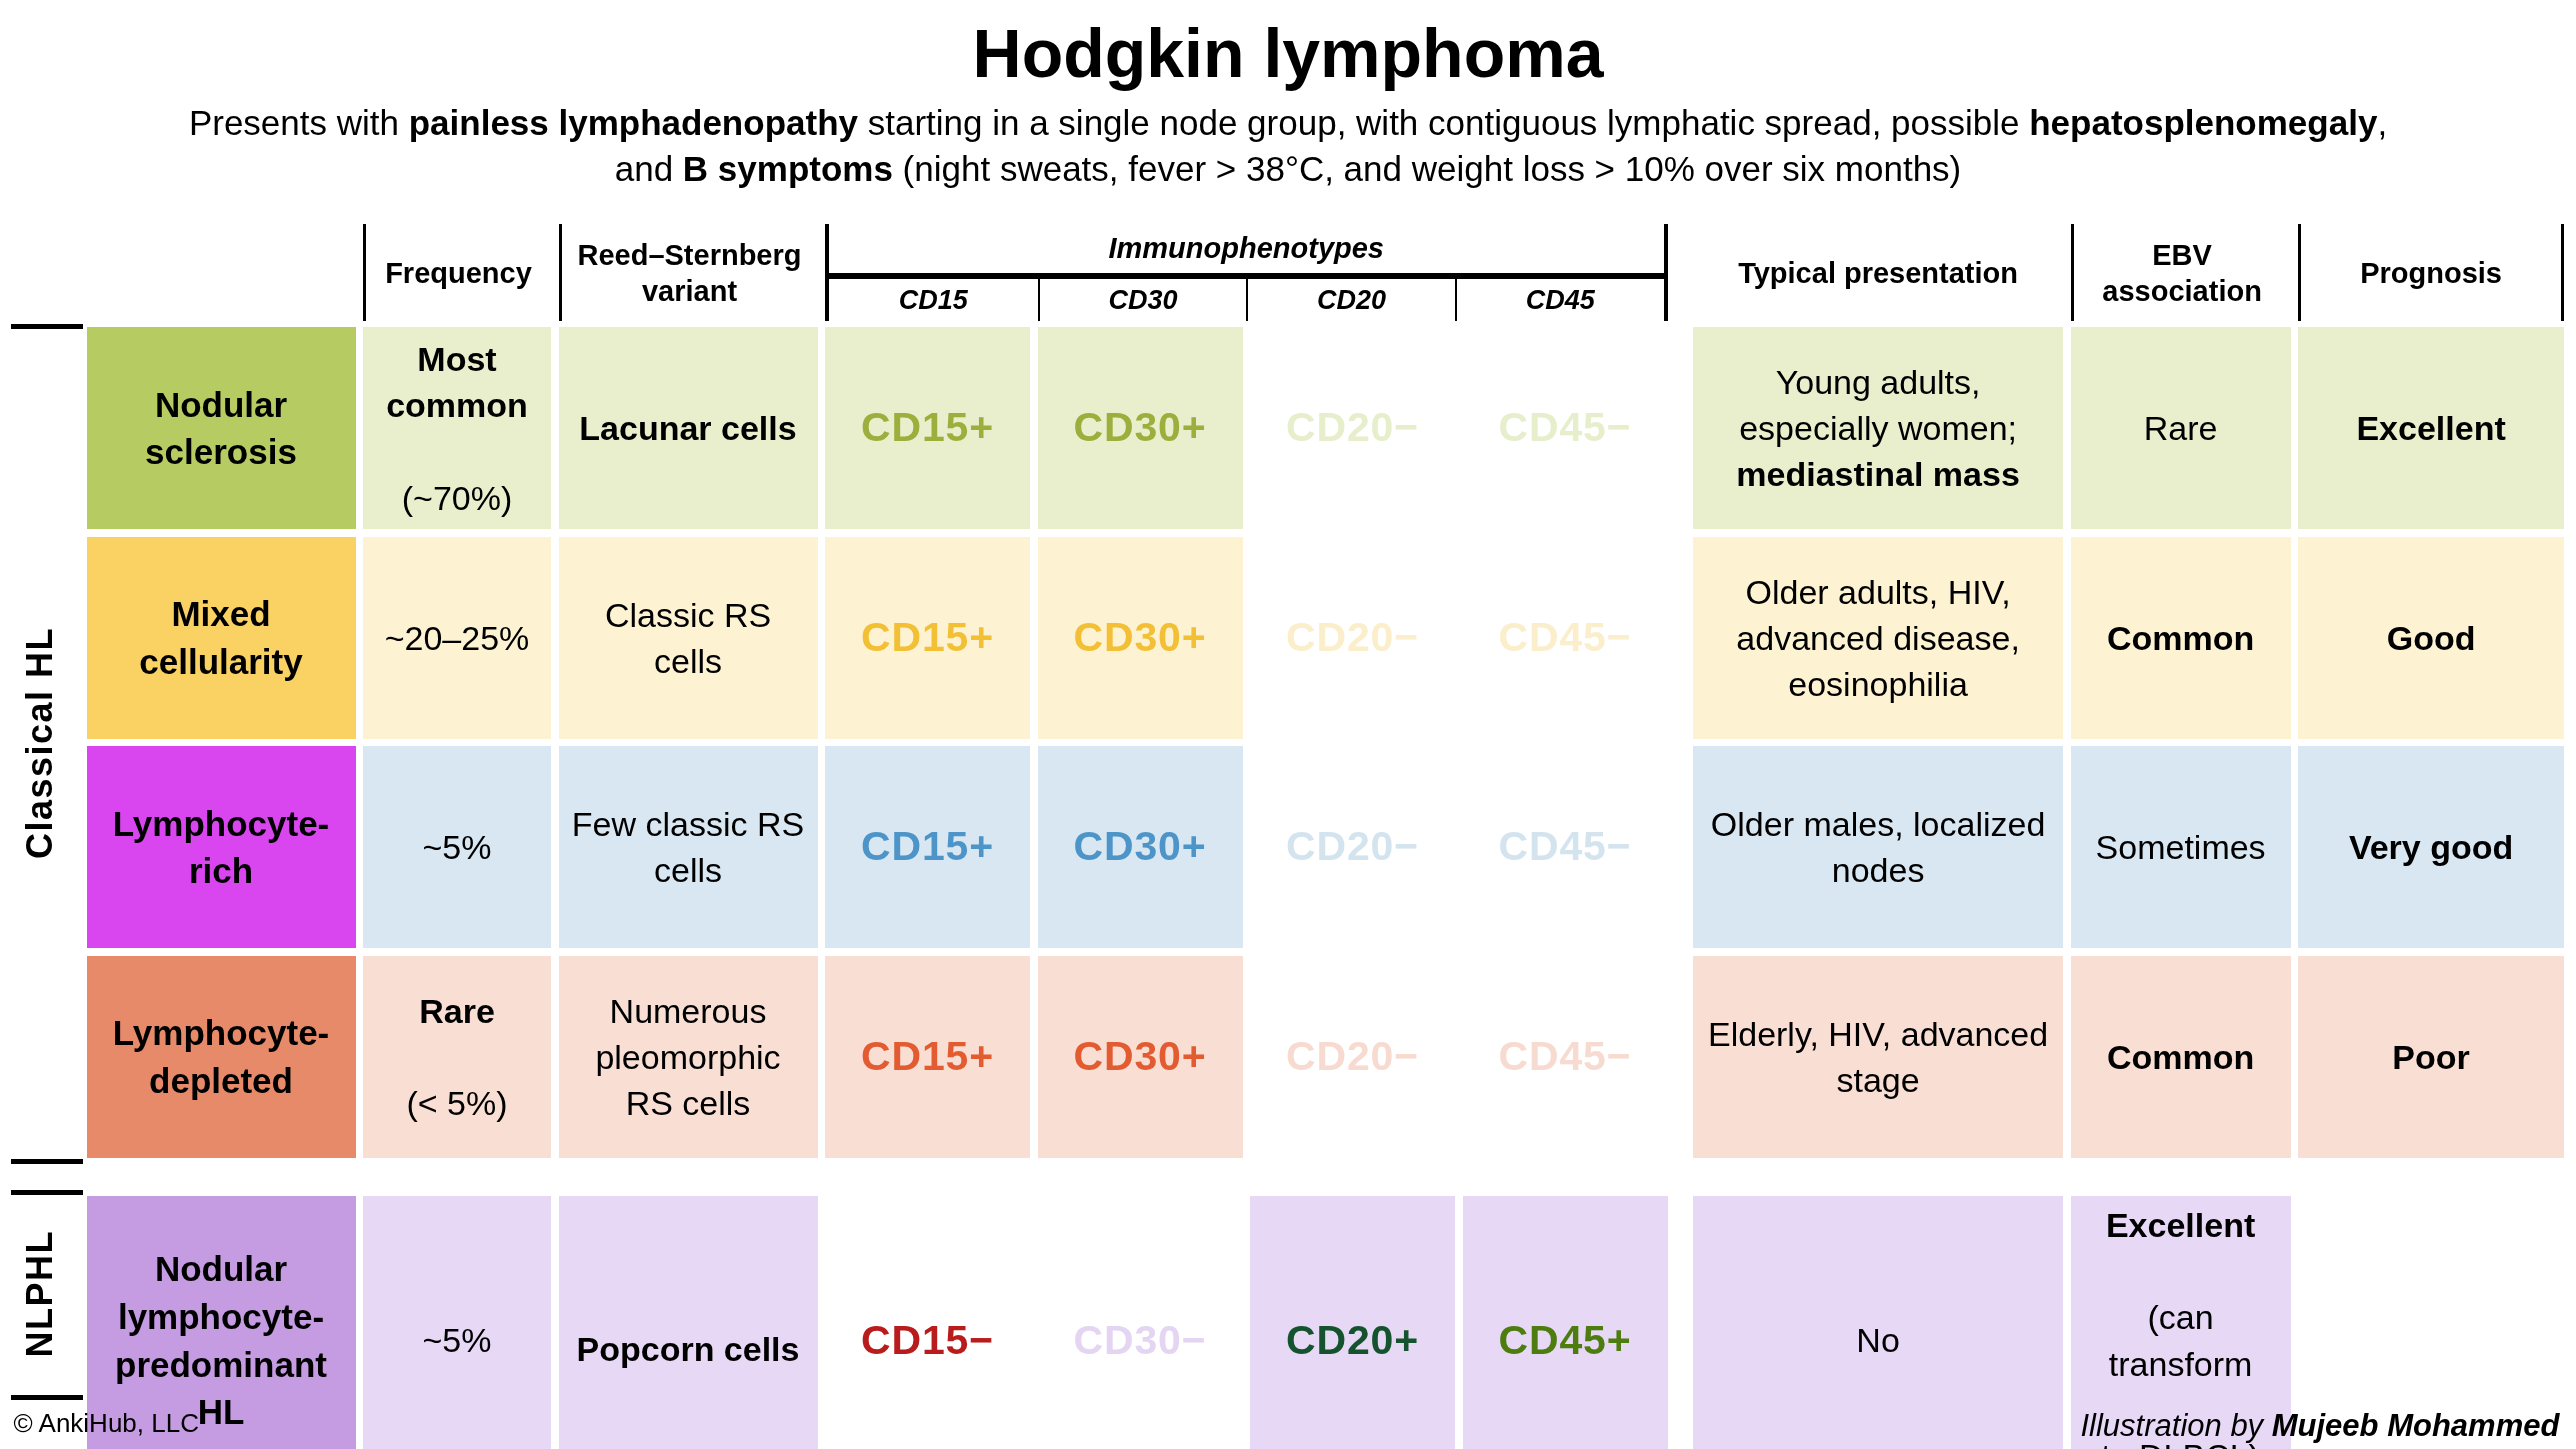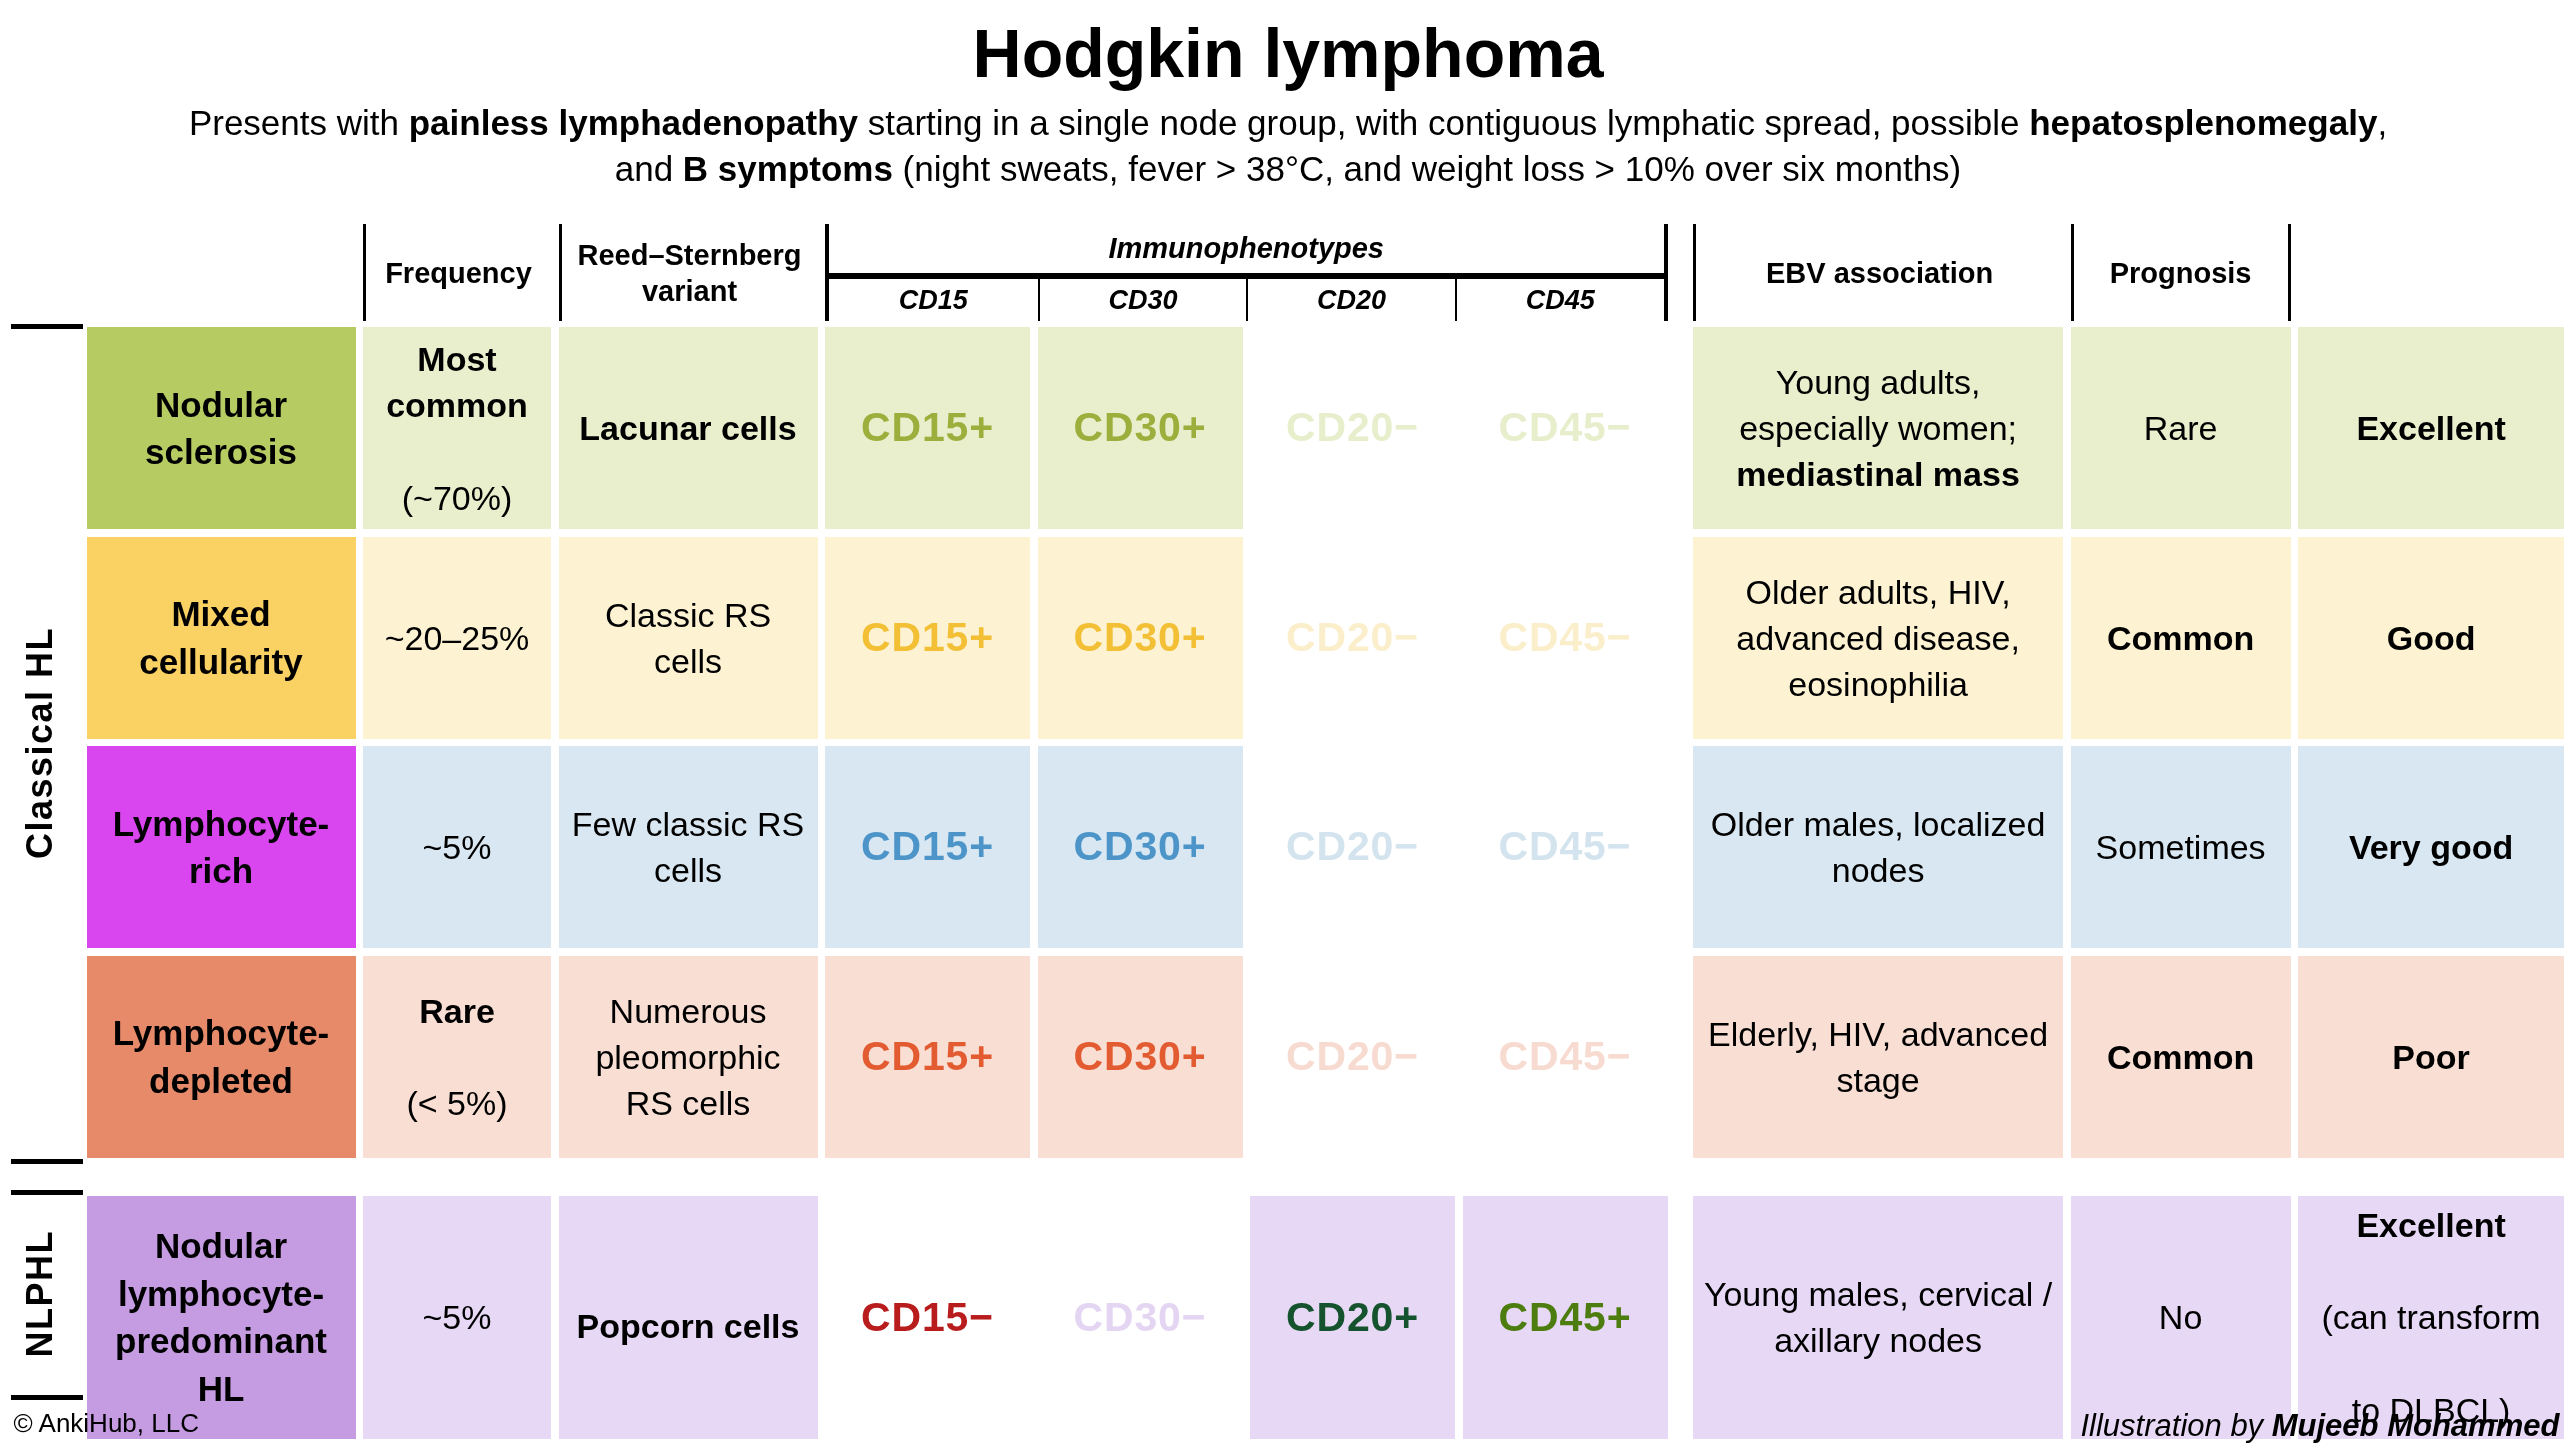--- a/index.html
+++ b/index.html
@@ -63,20 +63,21 @@
       <div class="h-immuno">
         <div class="h-immuno-title">Immunophenotypes</div>
         <div class="h-immuno-sub">
           <div>CD15</div>
           <div>CD30</div>
           <div>CD20</div>
           <div>CD45</div>
         </div>
       </div>
       <div></div>
+      <div class="h-cell">Typical presentation</div>
       <div class="h-cell b-left">EBV association</div>
       <div class="h-cell b-left b-right">Prognosis</div>
     </div>
 
     <div class="grid-row row first">
       <div></div>
       <div class="cell label-cell" style="background-color: rgb(182, 203, 98);">Nodular sclerosis</div>
       <div class="cell" style="background-color: rgb(233, 239, 205);">
           <span style="font-weight: bold;">Most common</span>
           <br>
@@ -187,23 +188,20 @@
         </div>
       <div class="cell" style="background-color: rgb(231, 216, 245);">
           <span style="font-weight: bold; margin-top: 17px;">Popcorn cells</span>
         </div>
       <div class="cell cd" style="background-color: rgb(255, 255, 255); color: #b91c1c;">CD15−</div>
       <div class="cell cd" style="background-color: rgb(255, 255, 255); color: rgb(228, 213, 242);">CD30−</div>
       <div class="cell cd" style="background-color: rgb(231, 216, 245); color: #14532d;">CD20+</div>
       <div class="cell cd" style="background-color: rgb(231, 216, 245); color: #4d7c0f;">CD45+</div>
       <div></div>
       <div class="cell" style="background-color: rgb(231, 216, 245);">
-          <span>Young males, cervical / axillary nodes</span>
-        </div>
-      <div class="cell" style="background-color: rgb(231, 216, 245);">
           <span>No</span>
         </div>
       <div class="cell" style="background-color: rgb(231, 216, 245);">
           <span style="font-weight: bold;">Excellent</span>
           <br>
           <span>(can transform</span>
           <br>
           <span>to DLBCL)</span>
         </div>
     </div>

